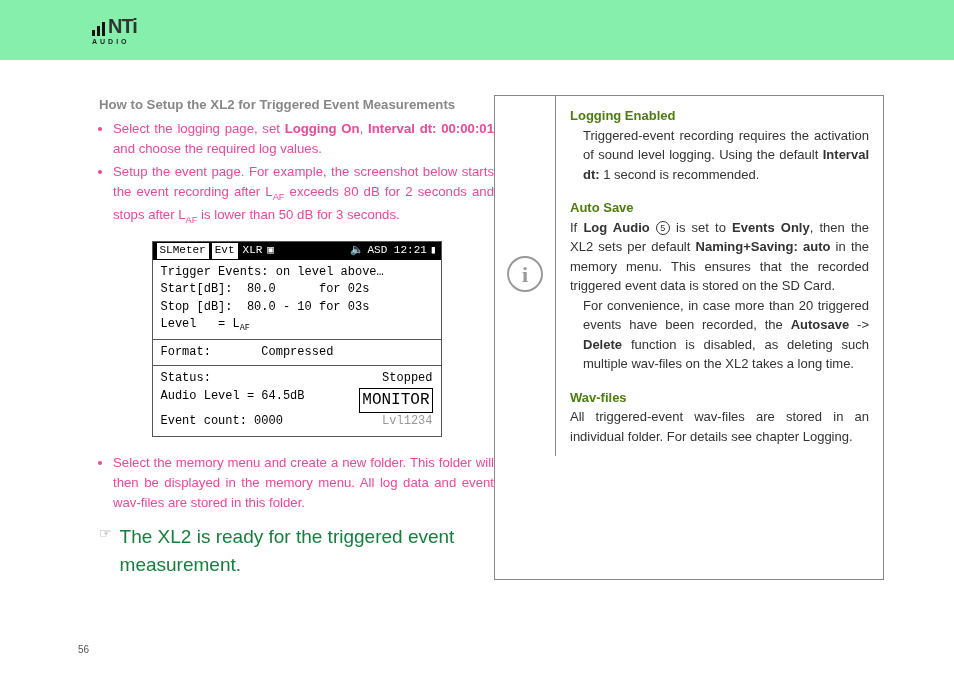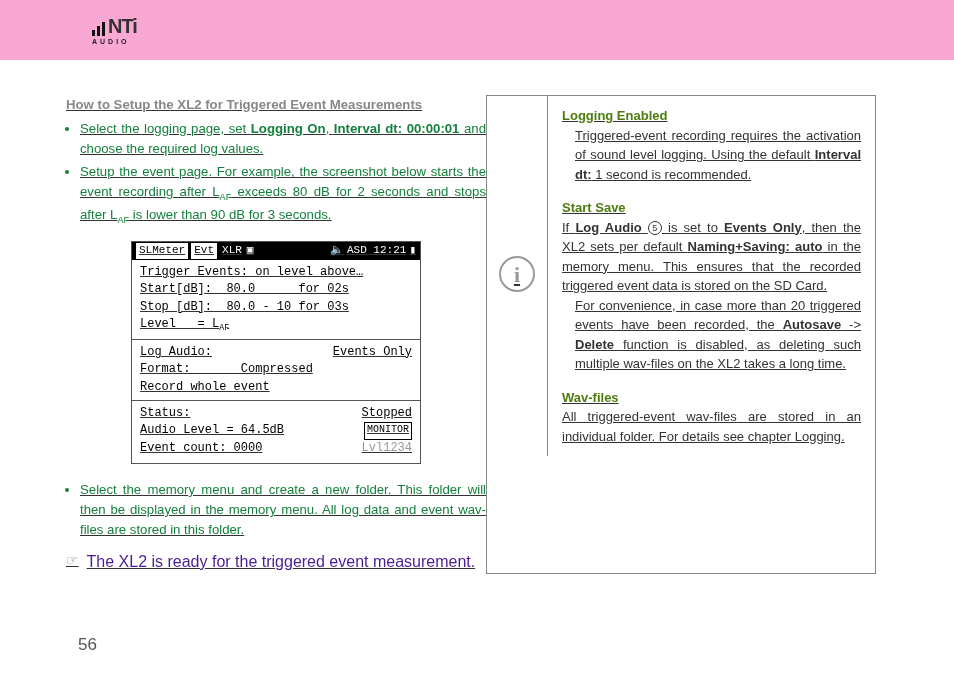--- a/index.html
+++ b/index.html
@@ -5,21 +5,21 @@
   * { box-sizing: border-box; margin: 0; padding: 0; }
   body {
     font-family: "Helvetica Neue", Arial, sans-serif;
     background: #fff;
     width: 954px;
     height: 673px;
     position: relative;
     color: #333;
   }
   .header-bar {
-    background: #f9a8d4;
+    background: #86efac;
     height: 60px;
     display: flex;
     align-items: center;
     padding: 0 70px;
   }
   .logo {
     display: flex;
     align-items: baseline;
     flex-direction: column;
     line-height: 1;
@@ -55,43 +55,42 @@
   }
   .page-title {
     font-size: 26px;
     font-weight: 300;
     color: #555;
     margin-left: 110px;
     letter-spacing: 0.5px;
   }
   .content {
     display: flex;
-    padding: 35px 70px 0 66px;
-    text-decoration: underline;
+    padding: 35px 70px 0 99px;
   }
   .col {
     flex: 1;
     font-size: 13.2px;
     line-height: 1.5;
   }
   .left-col { max-width: 420px; }
   .right-col { max-width: 390px; display: flex; }
   .section-heading {
     font-weight: bold;
     color: #888;
     margin-bottom: 4px;
   }
   .bullet-list {
     list-style: disc;
     padding-left: 14px;
   }
   .bullet-list li {
     text-align: justify;
     margin-bottom: 4px;
-    color: #15803d;
+    color: #ec4899;
   }
   .bold { font-weight: bold; }
   .sub { font-variant-position: sub; font-size: 0.7em; vertical-align: sub; }
   .screenshot-box {
     border: 1px solid #555;
     width: 290px;
     margin: 14px auto 16px auto;
     font-family: "Courier New", monospace;
     font-size: 12px;
     line-height: 1.45;
@@ -106,34 +105,34 @@
     gap: 3px;
     justify-content: space-between;
   }
   .ss-titlebar .ss-left { display: flex; gap: 3px; align-items: flex-start; }
   .ss-tab { background: #fff; color: #000; padding: 0 3px; font-weight: normal; }
   .ss-tab-inv { color: #fff; padding: 0 2px; }
   .ss-body { padding: 4px 8px 6px 8px; color: #000; }
   .ss-row { white-space: pre; }
   .ss-hr { border-top: 1px solid #555; margin: 4px -8px; }
   .ss-status-row { display: flex; justify-content: space-between; }
-  .ss-monitor { border: 1px solid #000; padding: 0 2px; font-size: 10px; }
+  .ss-monitor { border: 1px solid #000; padding: 0 2px; font-size: 16px; }
   .ss-dim { color: #999; }
   .pointer-line {
     display: flex;
     gap: 8px;
     align-items: flex-start;
     color: #888;
     margin-top: 10px;
   }
   .pointer-icon {
     font-size: 14px;
     flex-shrink: 0;
   }
-  .pointer-text { font-size: 16px; color: #4c1d95; }
+  .pointer-text { font-size: 19px; color: #15803d; }
   .info-box {
     border: 1px solid #888;
     display: flex;
     align-items: flex-start;
   }
   .info-icon-cell {
     width: 60px;
     flex-shrink: 0;
     display: flex;
     align-items: center;
@@ -174,21 +173,21 @@
     height: 14px;
     font-size: 9px;
     text-align: center;
     line-height: 13px;
     vertical-align: middle;
   }
   .page-num {
     position: absolute;
     bottom: 18px;
     left: 70px;
-    font-size: 17px;
+    font-size: 10px;
     color: #555;
     padding-left: 8px;
   }
 </style>
 </head>
 <body>
 
 <div class="header-bar">
   <div class="logo">
     <div class="logo-main">
@@ -204,21 +203,21 @@
 </div>
 
 <div class="content">
   <div class="col left-col">
     <div class="section-heading">How to Setup the XL2 for Triggered Event Measurements</div>
     <ul class="bullet-list">
       <li>
         <span>Select the logging page, set </span><span class="bold">Logging On</span><span>, </span><span class="bold">Interval dt: 00:00:01</span><span> and choose the required log values.</span>
       </li>
       <li>
-        <span>Setup the event page. For example, the screenshot below starts the event recording after L</span><span class="sub">AF</span><span> exceeds 80 dB for 2 seconds and stops after L</span><span class="sub">AF</span><span> is lower than 90 dB for 3 seconds.</span>
+        <span>Setup the event page. For example, the screenshot below starts the event recording after L</span><span class="sub">AF</span><span> exceeds 80 dB for 2 seconds and stops after L</span><span class="sub">AF</span><span> is lower than 50 dB for 3 seconds.</span>
       </li>
     </ul>
 
     <div class="screenshot-box">
       <div class="ss-titlebar">
         <div class="ss-left">
           <span class="ss-tab">SLMeter</span>
           <span class="ss-tab">Evt</span>
           <span class="ss-tab-inv">XLR</span>
           <span>▣</span>
@@ -228,26 +227,21 @@
           <span>ASD 12:21</span>
           <span>▮</span>
         </div>
       </div>
       <div class="ss-body">
         <div class="ss-row">Trigger Events: on level above…</div>
         <div class="ss-row">Start[dB]:  80.0      for 02s</div>
         <div class="ss-row">Stop [dB]:  80.0 - 10 for 03s</div>
         <div class="ss-row"><span>Level   = L</span><span class="sub">AF</span></div>
         <div class="ss-hr"></div>
-        <div class="ss-status-row">
-          <span>Log Audio:</span>
-          <span>Events Only</span>
-        </div>
         <div class="ss-row">Format:       Compressed</div>
-        <div class="ss-row">Record whole event</div>
         <div class="ss-hr"></div>
         <div class="ss-status-row">
           <span>Status:</span>
           <span>Stopped</span>
         </div>
         <div class="ss-status-row">
           <span>Audio Level =  64.5dB</span>
           <span class="ss-monitor">MONITOR</span>
         </div>
         <div class="ss-status-row">
@@ -271,21 +265,21 @@
     <div class="info-box">
       <div class="info-icon-cell">
         <div class="info-icon">i</div>
       </div>
       <div class="info-content">
         <div class="info-sub-heading">Logging Enabled</div>
         <div class="info-para">
           <span>Triggered-event recording requires the activation of sound level logging. Using the default </span><span class="bold">Interval dt:</span><span> 1 second is recommended.</span>
         </div>
 
-        <div class="info-sub-heading">Start Save</div>
+        <div class="info-sub-heading">Auto Save</div>
         <div>
           <span>If </span><span class="bold">Log Audio</span>
           <span class="circ">5</span><span> is set to </span><span class="bold">Events Only</span><span>, then the XL2 sets per default </span><span class="bold">Naming+Saving: auto</span><span> in the memory menu. This ensures that the recorded triggered event data is stored on the SD Card.</span>
         </div>
         <div class="info-para">
           <span>For convenience, in case more than 20 triggered events have been recorded, the </span><span class="bold">Autosave</span><span> -&gt; </span><span class="bold">Delete</span><span> function is disabled, as deleting such multiple wav-files on the XL2 takes a long time.</span>
         </div>
 
         <div class="info-sub-heading">Wav-files</div>
         <div>All triggered-event wav-files are stored in an individual folder. For details see chapter Logging.</div>

